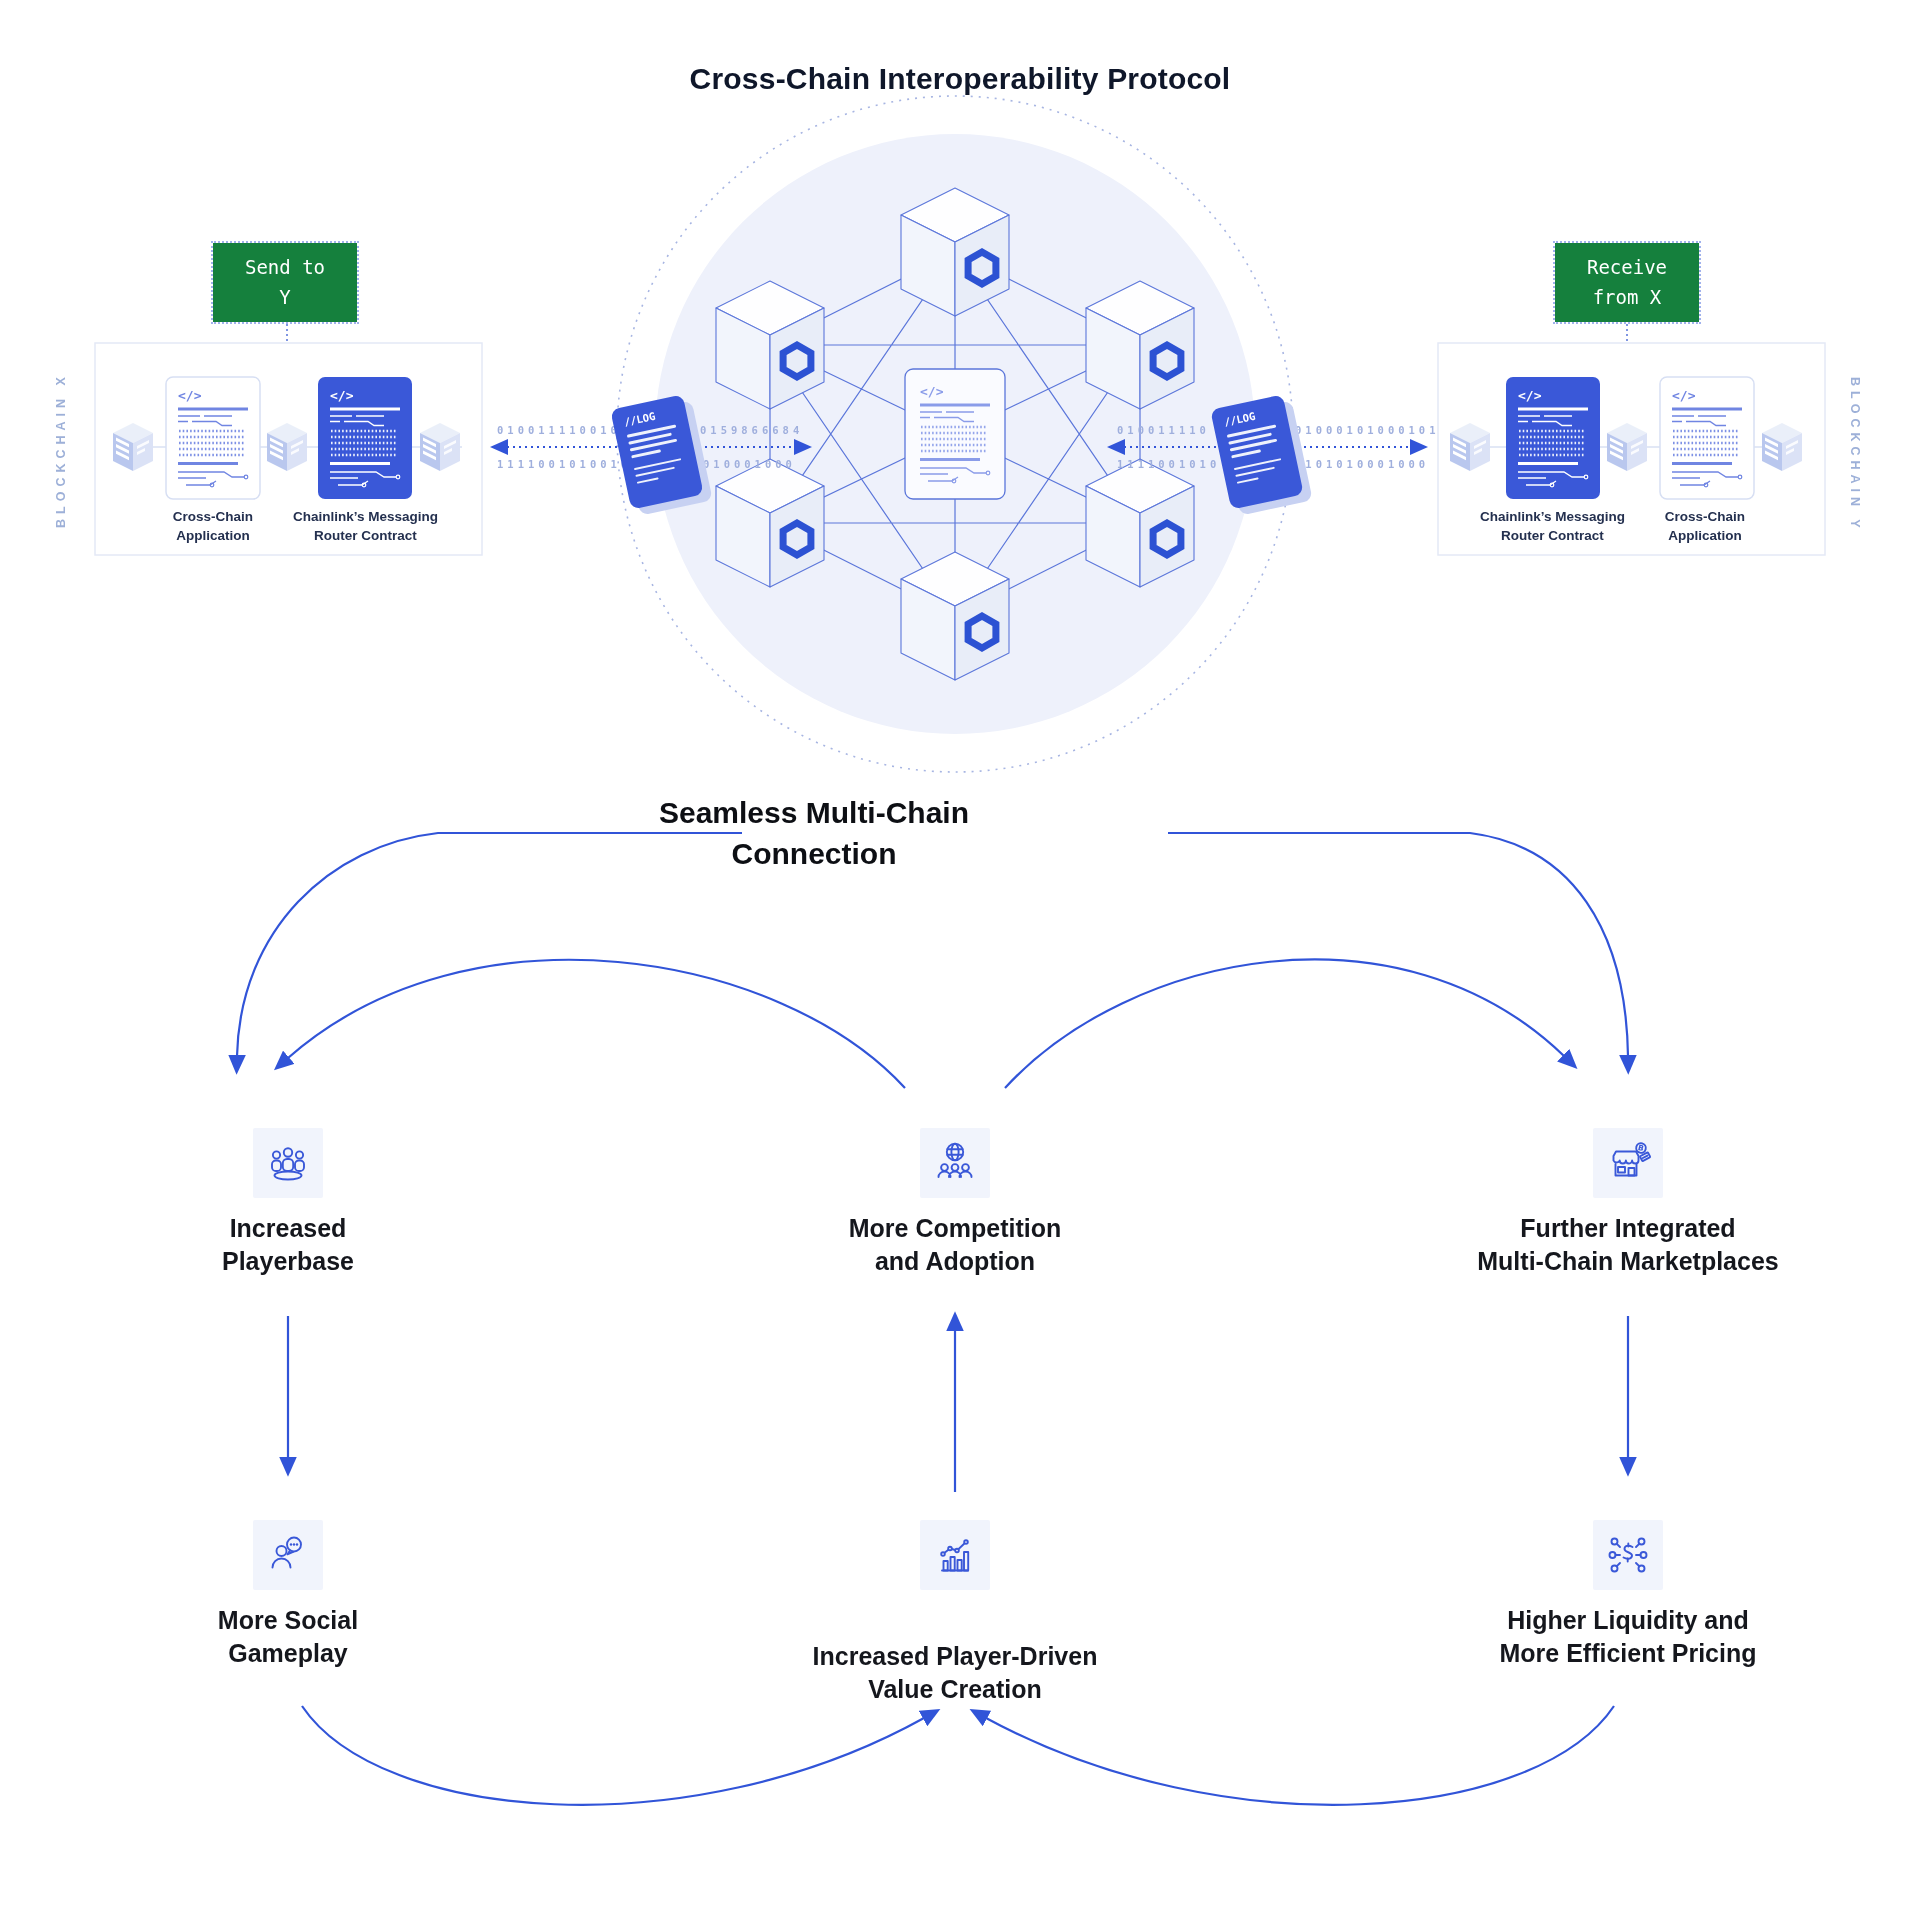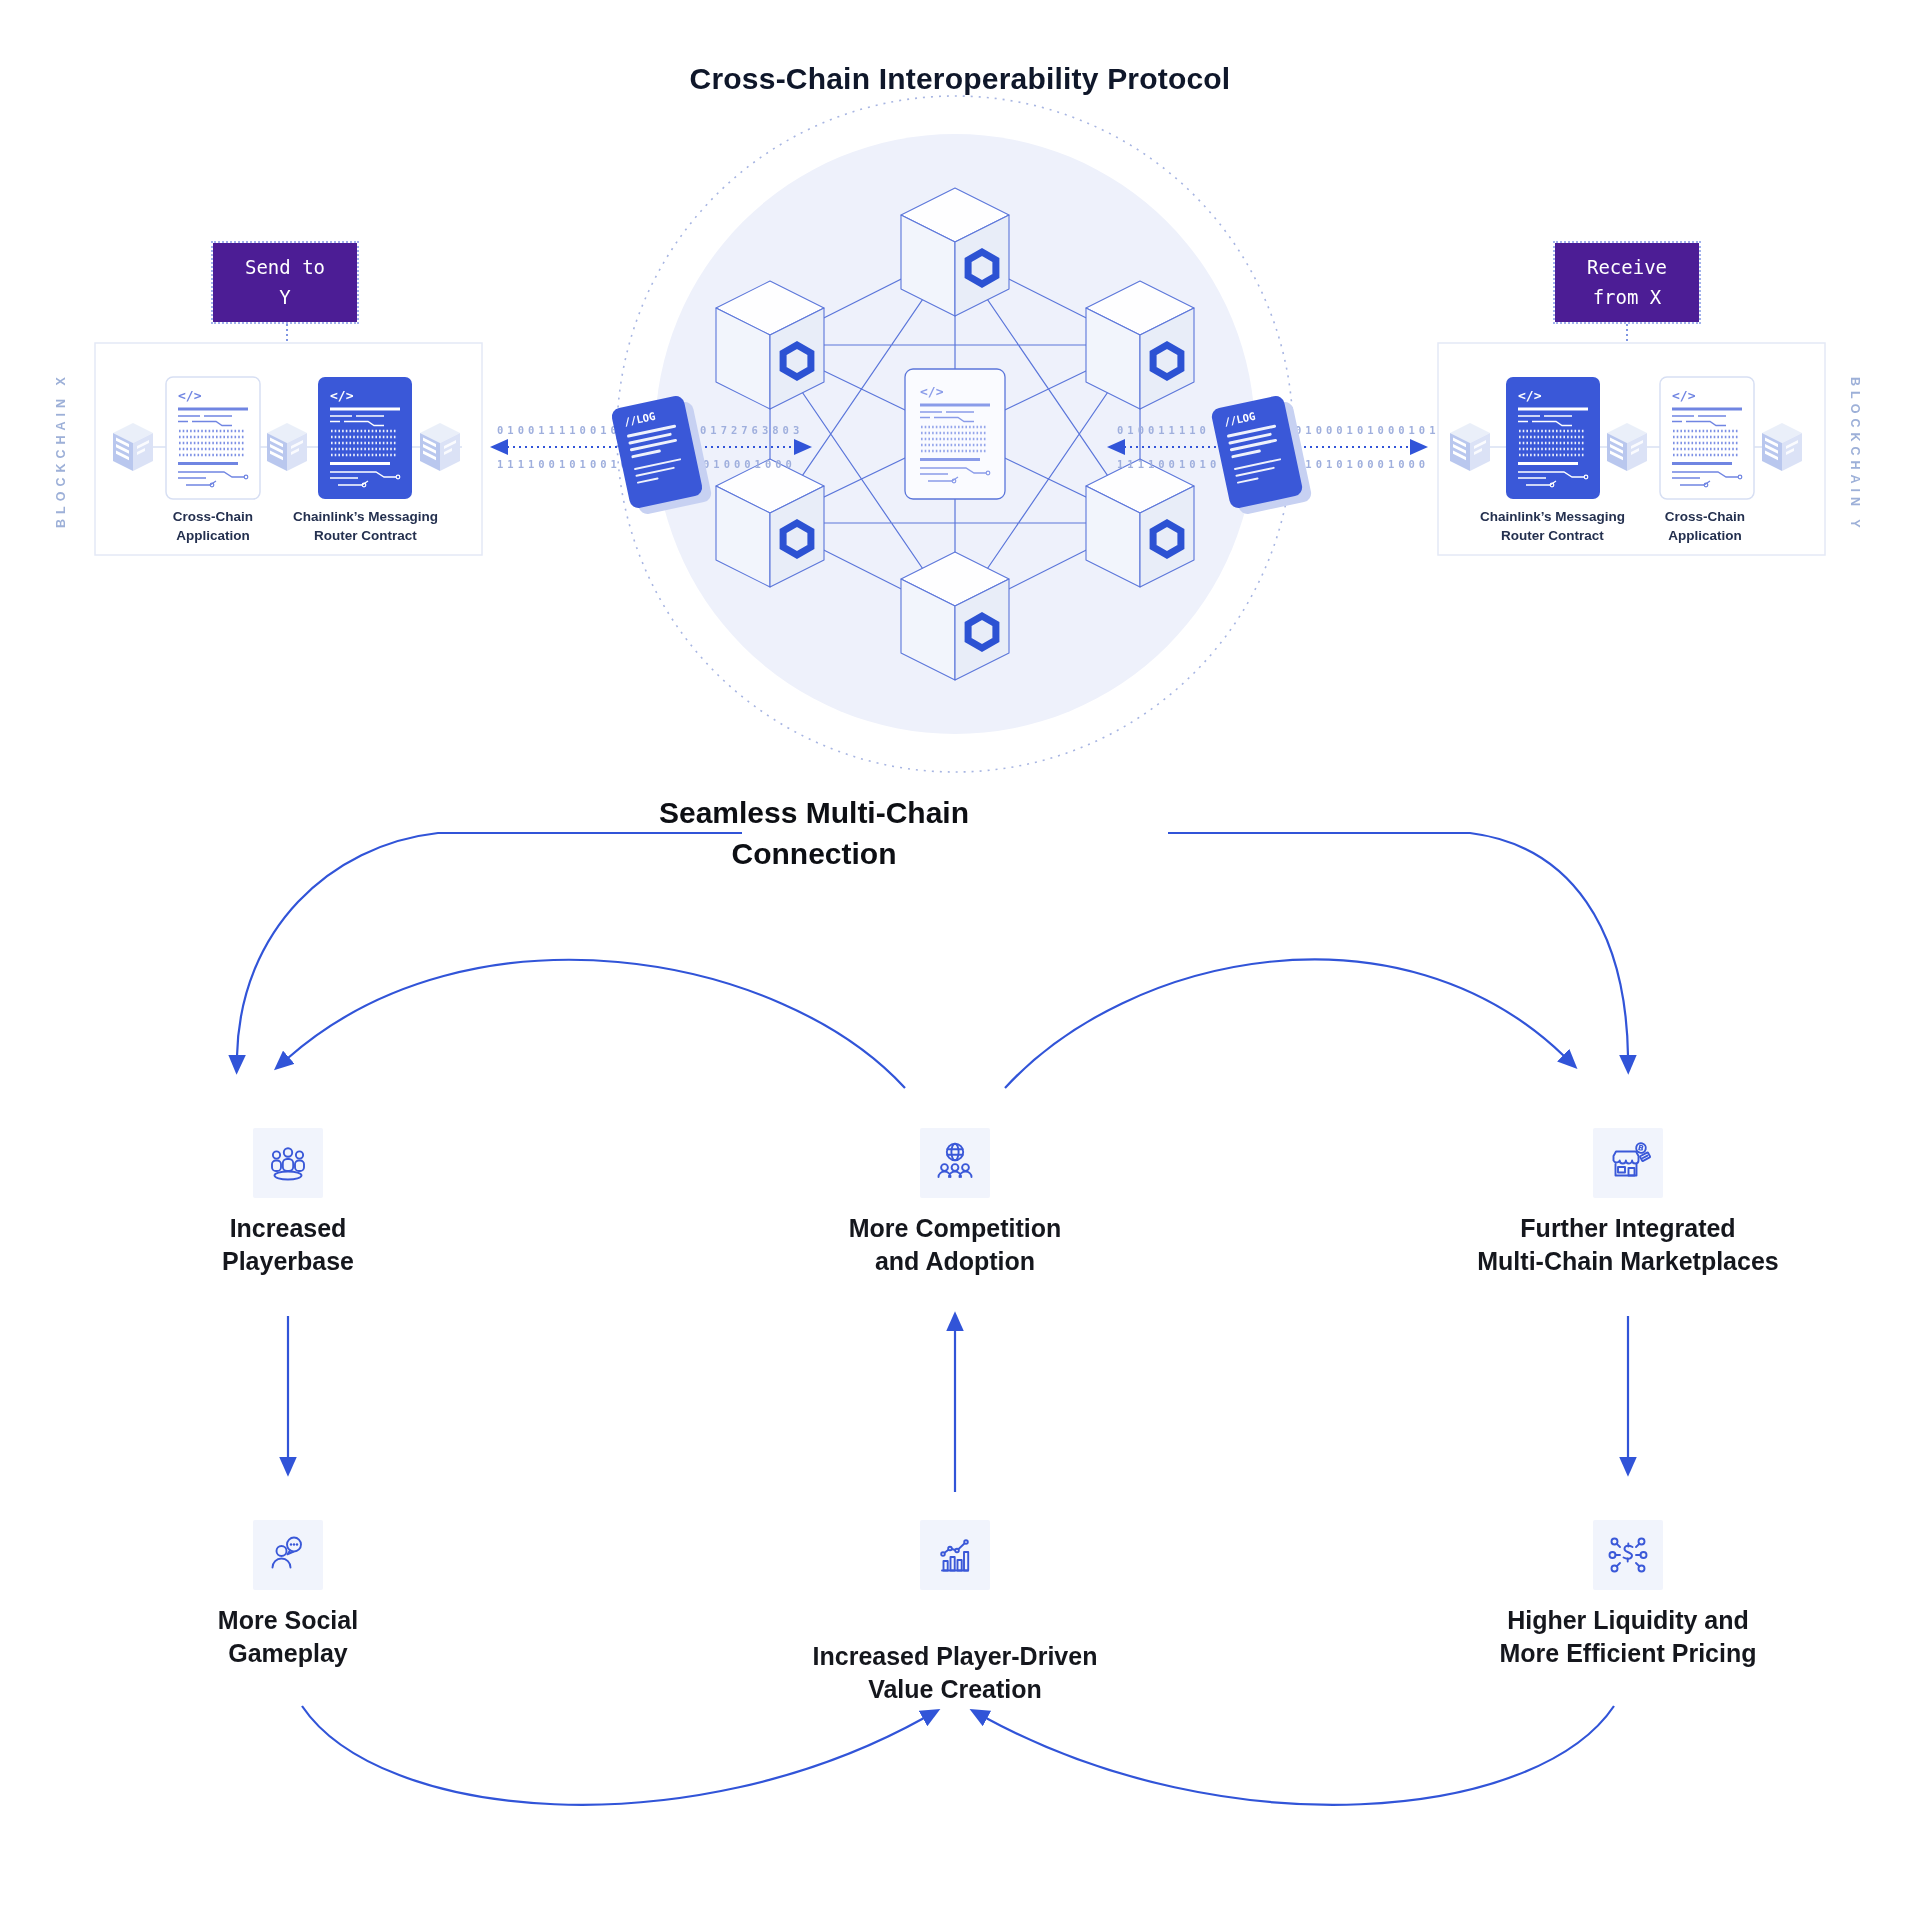--- a/index.html
+++ b/index.html
@@ -6,21 +6,21 @@
   #canvas{position:relative;width:1920px;height:1909px;background:#ffffff;overflow:hidden;
           font-family:"Liberation Sans",sans-serif;color:#15171d;}
   .abs{position:absolute;}
   .pre{white-space:pre-line;}
 
   
   .main-title{left:0;top:62px;width:1920px;text-align:center;font-size:30px;font-weight:700;letter-spacing:.2px;color:#0f172a;}
   .mid-title{left:0;top:792px;width:1628px;text-align:center;font-size:30px;font-weight:700;line-height:1.38;color:#0d0f14;}
 
   
-  .blackbox{width:144px;height:79px;background:#4c1d95;color:#ffffff;
+  .blackbox{width:144px;height:79px;background:#15803d;color:#ffffff;
             font-family:"DejaVu Sans Mono",monospace;font-size:19px;line-height:1.55;
             display:flex;flex-direction:column;align-items:center;justify-content:center;
             outline:2px dotted rgba(110,136,226,.65);z-index:4;}
 
   
   .vlabel{font-size:12.5px;font-weight:600;letter-spacing:5px;color:#9db0d8;z-index:3;
           display:flex;align-items:center;justify-content:center;}
   .vlabel.up{writing-mode:vertical-rl;transform:rotate(180deg);}
   .vlabel.down{writing-mode:vertical-rl;}
 
@@ -198,21 +198,21 @@
   <div class="abs card-label pre" style="left:128px;top:508px;width:170px;">Cross-Chain
 Application</div>
   <div class="abs card-label pre" style="left:273px;top:508px;width:185px;">Chainlink’s Messaging
 Router Contract</div>
   <div class="abs card-label pre" style="left:1460px;top:508px;width:185px;">Chainlink’s Messaging
 Router Contract</div>
   <div class="abs card-label pre" style="left:1620px;top:508px;width:170px;">Cross-Chain
 Application</div>
 
   <div class="abs bin" style="left:497px;top:424px;">010011110010</div>
-  <div class="abs bin" style="left:700px;top:424px;">0172763803</div>
+  <div class="abs bin" style="left:700px;top:424px;">0159866684</div>
   <div class="abs bin" style="left:497px;top:458px;">1111001010010</div>
   <div class="abs bin" style="left:703px;top:458px;">010001000</div>
   <div class="abs bin" style="left:1117px;top:424px;">010011110</div>
   <div class="abs bin" style="left:1295px;top:424px;">01000101000101</div>
   <div class="abs bin" style="left:1117px;top:458px;">1111001010</div>
   <div class="abs bin" style="left:1295px;top:458px;">1101010001000</div>
 
   <div class="abs log-wrap" style="left:620px;top:401px;">
     <div class="log-shadow"></div>
     <div class="log-body">

